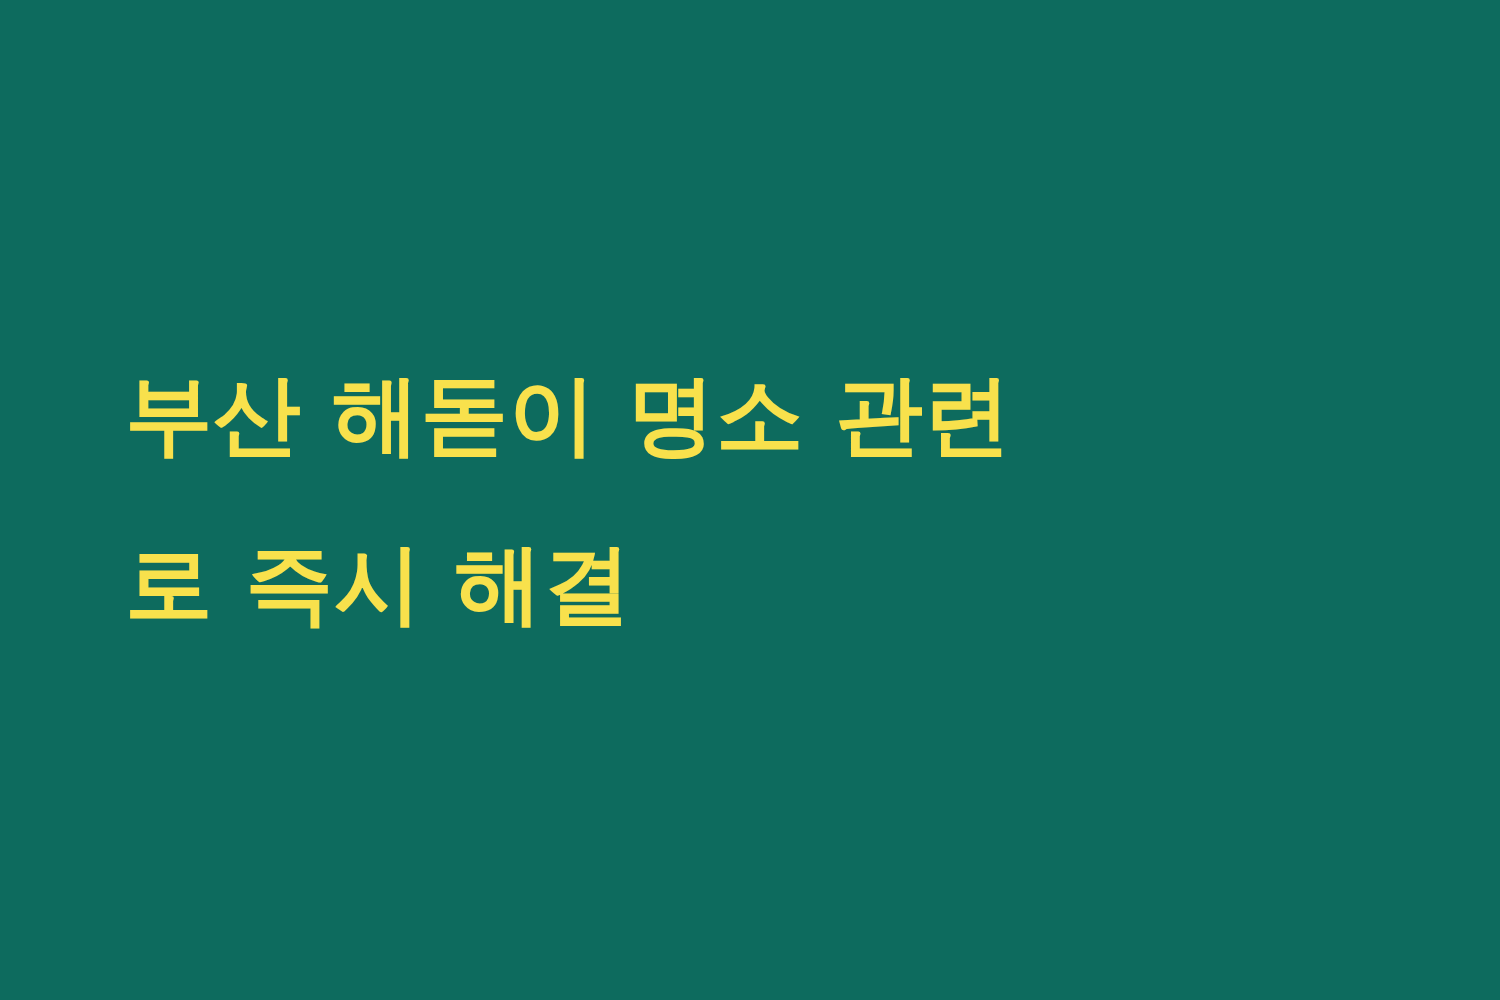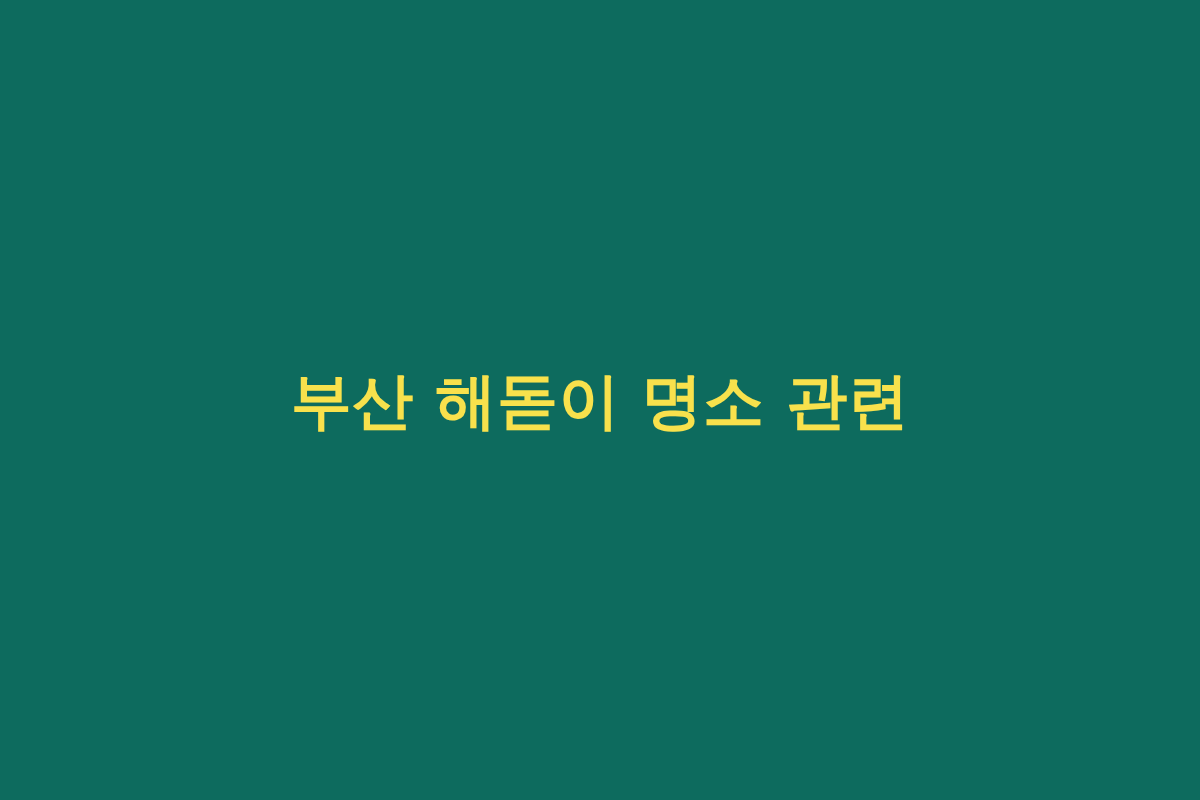--- a/index.html
+++ b/index.html
@@ -24,25 +24,24 @@
     background: #0d6b5e;
     display: flex;
     align-items: center;
     justify-content: center;
   }
 
   .headline-block {
     width: 1000px;
     margin: 0;
     padding: 0;
-    text-align: center;
     color: #f8e14c;
     font-family: "DejaVu Sans", "Liberation Sans", sans-serif;
     font-weight: 700;
-    font-size: 61px;
+    font-size: 70px;
     line-height: 135px;
     letter-spacing: 0.5px;
     word-break: keep-all;
     overflow-wrap: break-word;
     -webkit-font-smoothing: antialiased;
     text-rendering: optimizeLegibility;
   }
 
   .headline-line {
     display: block;
@@ -53,15 +52,16 @@
     letter-spacing: 1px;
   }
 </style>
 </head>
 <body style="background: rgb(13, 107, 94);">
 
 <div class="card" style="background: rgb(13, 107, 94);">
 
   <div class="headline-block" style="color: rgb(248, 225, 76);">
     <span class="headline-line">부산 해돋이 명소 관련</span>
+    <span class="headline-line is-last">로 즉시 해결</span>
   </div>
 
 </div>
 
 </body></html>

